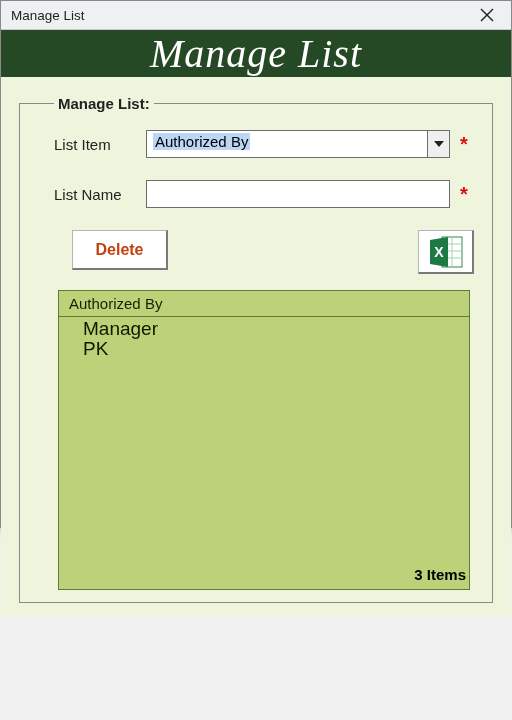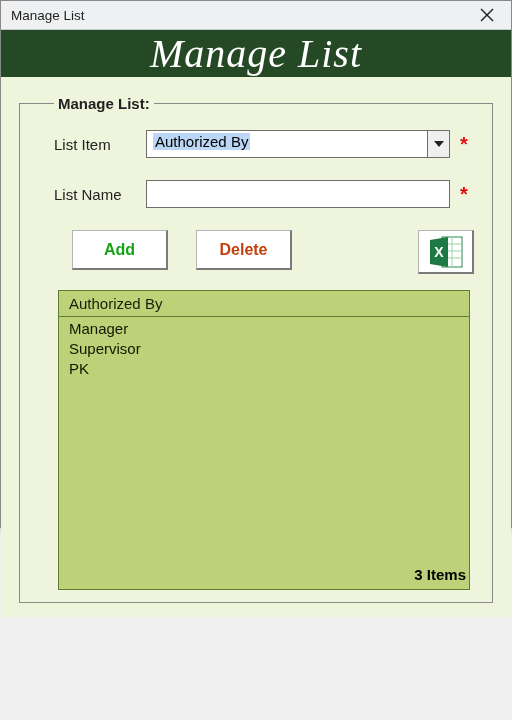--- a/index.html
+++ b/index.html
@@ -158,23 +158,24 @@
   }
   .listbox-header {
     background:#bcd178;
     border-bottom:1px solid #5e7d33;
     padding:4px 10px;
     font-size:15px;
     color:#182106;
   }
   .listbox-body {
     padding:2px 10px;
-    font-size:15px;
+    font-size:19px;
     line-height:20px;
     color:#121800;
+    margin-left:14px;
   }
 
   .count-label {
     position:absolute;
     right:26px;
     bottom:19px;
     font-weight:bold;
     font-size:15px;
   }
 </style>
@@ -216,40 +217,38 @@
         <div class="req">*</div>
       </div>
 
       <div class="form-row">
         <div class="form-label">List Name</div>
         <input class="textbox" type="text" value="" style="">
         <div class="req">*</div>
       </div>
 
       <div class="button-row">
-        <button class="btn btn-add">Add</button>
         <button class="btn btn-del">Delete</button>
         <button class="btn-excel" title="Export to Excel">
           <svg width="36" height="34" viewBox="0 0 36 34">
             <rect x="14" y="2" width="20" height="30" fill="#ffffff" stroke="#2d8b4b" stroke-width="1"></rect>
             <line x1="14" y1="9" x2="34" y2="9" stroke="#9dd3ac" stroke-width="1"></line>
             <line x1="14" y1="16" x2="34" y2="16" stroke="#9dd3ac" stroke-width="1"></line>
             <line x1="14" y1="23" x2="34" y2="23" stroke="#9dd3ac" stroke-width="1"></line>
             <line x1="24" y1="2" x2="24" y2="32" stroke="#9dd3ac" stroke-width="1"></line>
             <polygon points="2,5 20,2 20,32 2,29" fill="#1e7a44"></polygon>
             <text x="11" y="22" text-anchor="middle" font-family="Segoe UI, Arial" font-size="14" font-weight="bold" fill="#ffffff">X</text>
           </svg>
         </button>
       </div>
 
       <div class="listbox-wrap">
         <div class="listbox-header">Authorized By</div>
         <div class="listbox-body">
           <div>Manager</div>
-          <div>Supervisor</div>
           <div>PK</div>
         </div>
       </div>
 
       <div class="count-label">3 Items</div>
 
     </fieldset>
   </div>
 
 </div>

